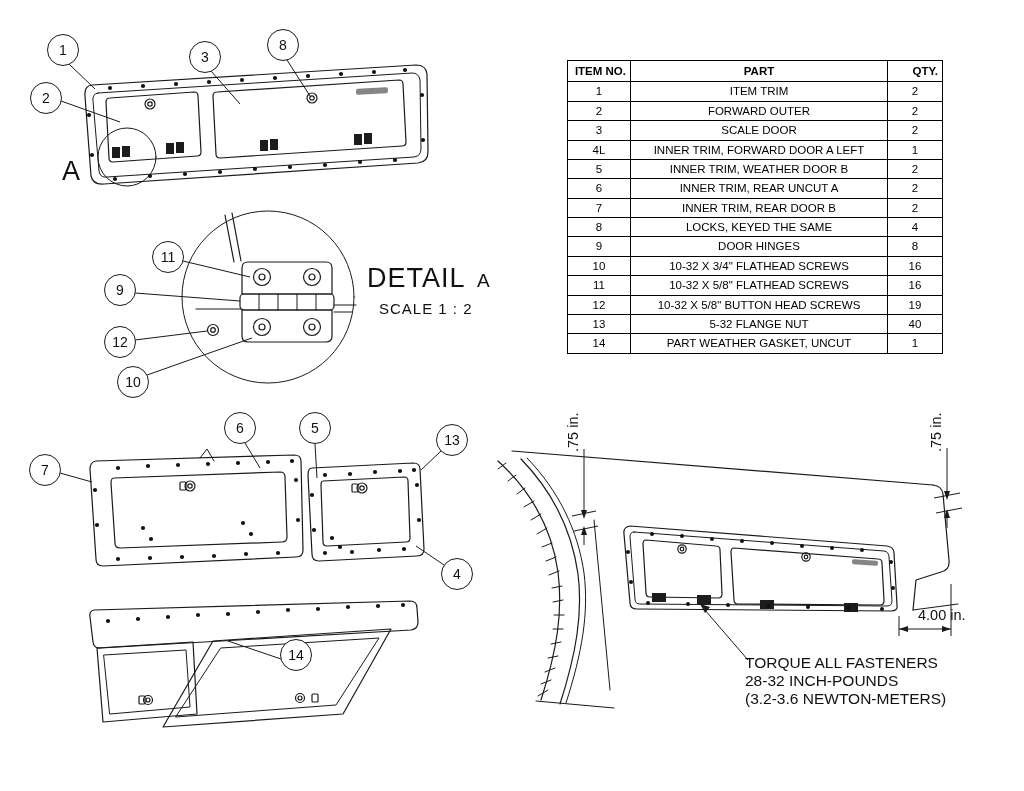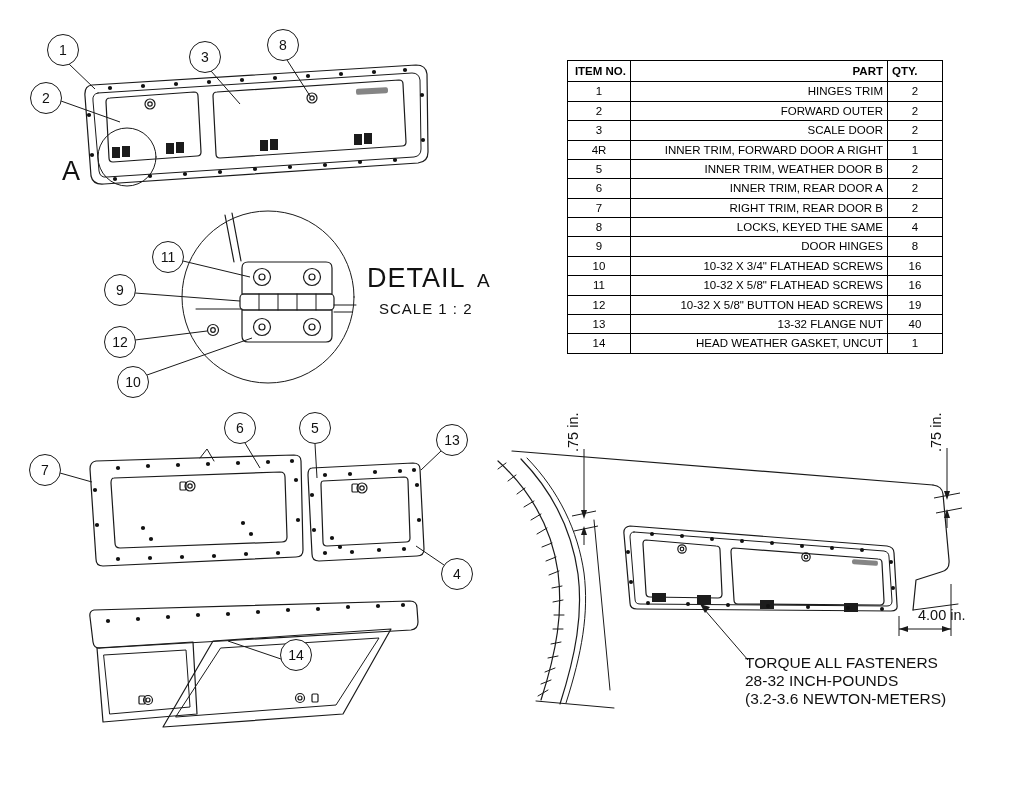--- a/index.html
+++ b/index.html
@@ -4,23 +4,23 @@
 <style>
   html,body{margin:0;padding:0;background:#fff;}
   .canvas{position:relative;width:1024px;height:791px;background:#ffffff;overflow:hidden;
           font-family:"Liberation Sans","DejaVu Sans",sans-serif;color:#111;}
   .canvas svg{position:absolute;top:0;left:0;}
   
   .parts-table{position:absolute;left:567px;top:60px;border-collapse:collapse;
                font-size:11.5px;line-height:1.25;color:#000;}
   .parts-table th,.parts-table td{border:1px solid #000;padding:2px 4px;white-space:nowrap;}
   .parts-table th{font-weight:bold;text-align:right;padding:3px 4px;}
-  .parts-table th.c-qty{text-align:left;margin-top:29px;}
+  .parts-table th.c-qty{text-align:right;margin-top:29px;}
   .parts-table td.c-item{width:54px;text-align:center;}
-  .parts-table td.c-part,.parts-table th.c-part{width:248px;text-align:right;}
+  .parts-table td.c-part,.parts-table th.c-part{width:248px;text-align:center;}
   .parts-table td.c-qty{width:46px;text-align:center;}
   .parts-table th.c-item{width:54px;}
   .parts-table th.c-qty{width:46px;}
   text{fill:#111;stroke:none;font-family:"Liberation Sans","DejaVu Sans",sans-serif;}
   .balloon-num{font-size:14px;text-anchor:middle;}
   .big-letter{font-size:27px;}
   .detail-title{font-size:27px;letter-spacing:1px;}
   .detail-letter{font-size:19px;}
   .scale-text{font-size:15px;letter-spacing:1px;}
   .dim-text{font-size:14.5px;}
@@ -418,51 +418,51 @@
     <thead>
       <tr>
         <th class="c-item">ITEM NO.</th>
         <th class="c-part">PART</th>
         <th class="c-qty">QTY.</th>
       </tr>
     </thead>
     <tbody>
         <tr>
           <td class="c-item">1</td>
-          <td class="c-part">HINGES TRIM</td>
+          <td class="c-part">ITEM TRIM</td>
           <td class="c-qty">2</td>
         </tr>
         <tr>
           <td class="c-item">2</td>
           <td class="c-part">FORWARD OUTER</td>
           <td class="c-qty">2</td>
         </tr>
         <tr>
           <td class="c-item">3</td>
           <td class="c-part">SCALE DOOR</td>
           <td class="c-qty">2</td>
         </tr>
         <tr>
-          <td class="c-item">4R</td>
-          <td class="c-part">INNER TRIM, FORWARD DOOR A RIGHT</td>
+          <td class="c-item">4L</td>
+          <td class="c-part">INNER TRIM, FORWARD DOOR A LEFT</td>
           <td class="c-qty">1</td>
         </tr>
         <tr>
           <td class="c-item">5</td>
           <td class="c-part">INNER TRIM, WEATHER DOOR B</td>
           <td class="c-qty">2</td>
         </tr>
         <tr>
           <td class="c-item">6</td>
-          <td class="c-part">INNER TRIM, REAR DOOR A</td>
+          <td class="c-part">INNER TRIM, REAR UNCUT A</td>
           <td class="c-qty">2</td>
         </tr>
         <tr>
           <td class="c-item">7</td>
-          <td class="c-part">RIGHT TRIM, REAR DOOR B</td>
+          <td class="c-part">INNER TRIM, REAR DOOR B</td>
           <td class="c-qty">2</td>
         </tr>
         <tr>
           <td class="c-item">8</td>
           <td class="c-part">LOCKS, KEYED THE SAME</td>
           <td class="c-qty">4</td>
         </tr>
         <tr>
           <td class="c-item">9</td>
           <td class="c-part">DOOR HINGES</td>
@@ -478,24 +478,24 @@
           <td class="c-part">10-32 X 5/8" FLATHEAD SCREWS</td>
           <td class="c-qty">16</td>
         </tr>
         <tr>
           <td class="c-item">12</td>
           <td class="c-part">10-32 X 5/8" BUTTON HEAD SCREWS</td>
           <td class="c-qty">19</td>
         </tr>
         <tr>
           <td class="c-item">13</td>
-          <td class="c-part">13-32 FLANGE NUT</td>
+          <td class="c-part">5-32 FLANGE NUT</td>
           <td class="c-qty">40</td>
         </tr>
         <tr>
           <td class="c-item">14</td>
-          <td class="c-part">HEAD WEATHER GASKET, UNCUT</td>
+          <td class="c-part">PART WEATHER GASKET, UNCUT</td>
           <td class="c-qty">1</td>
         </tr>
       </tbody>
   </table>
 
 </div>
 
 </body></html>

